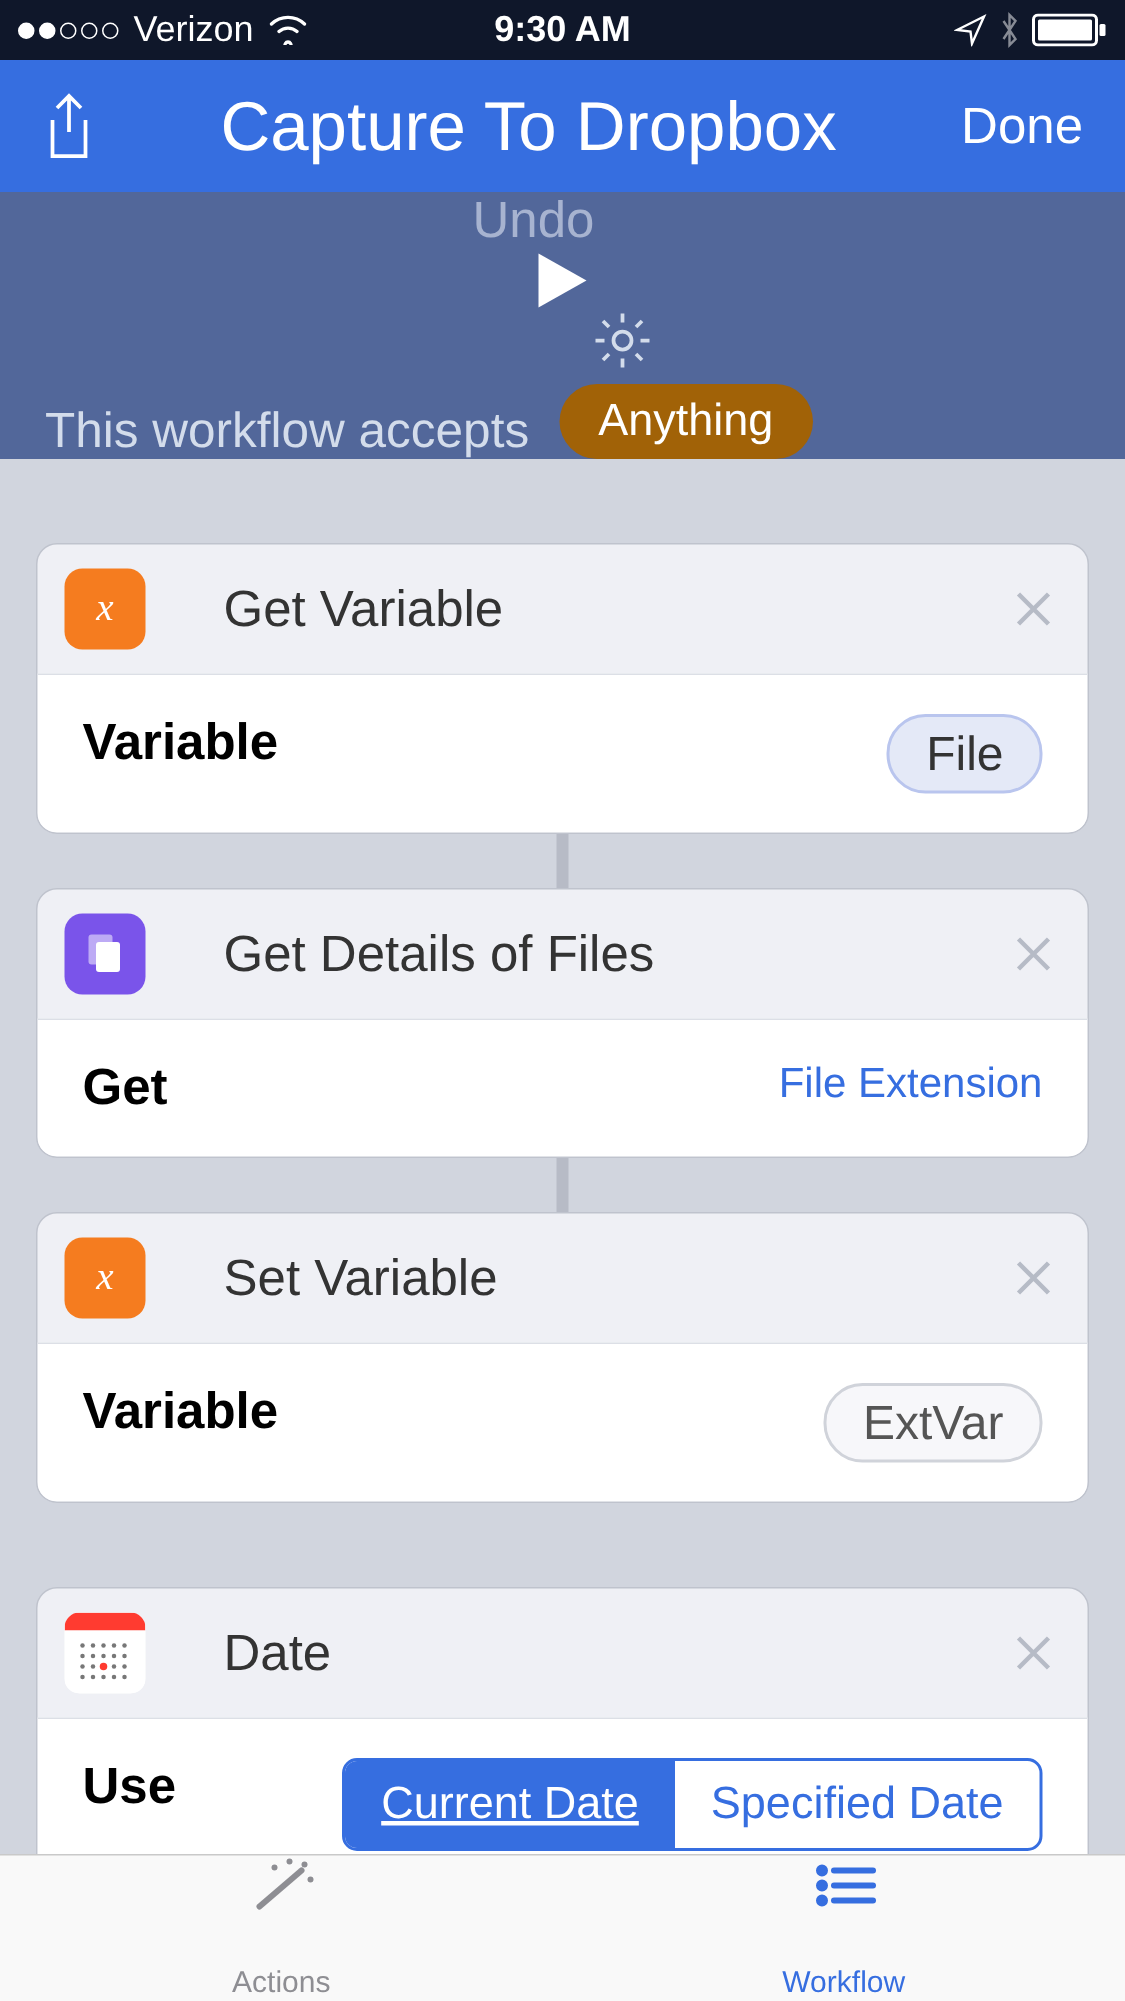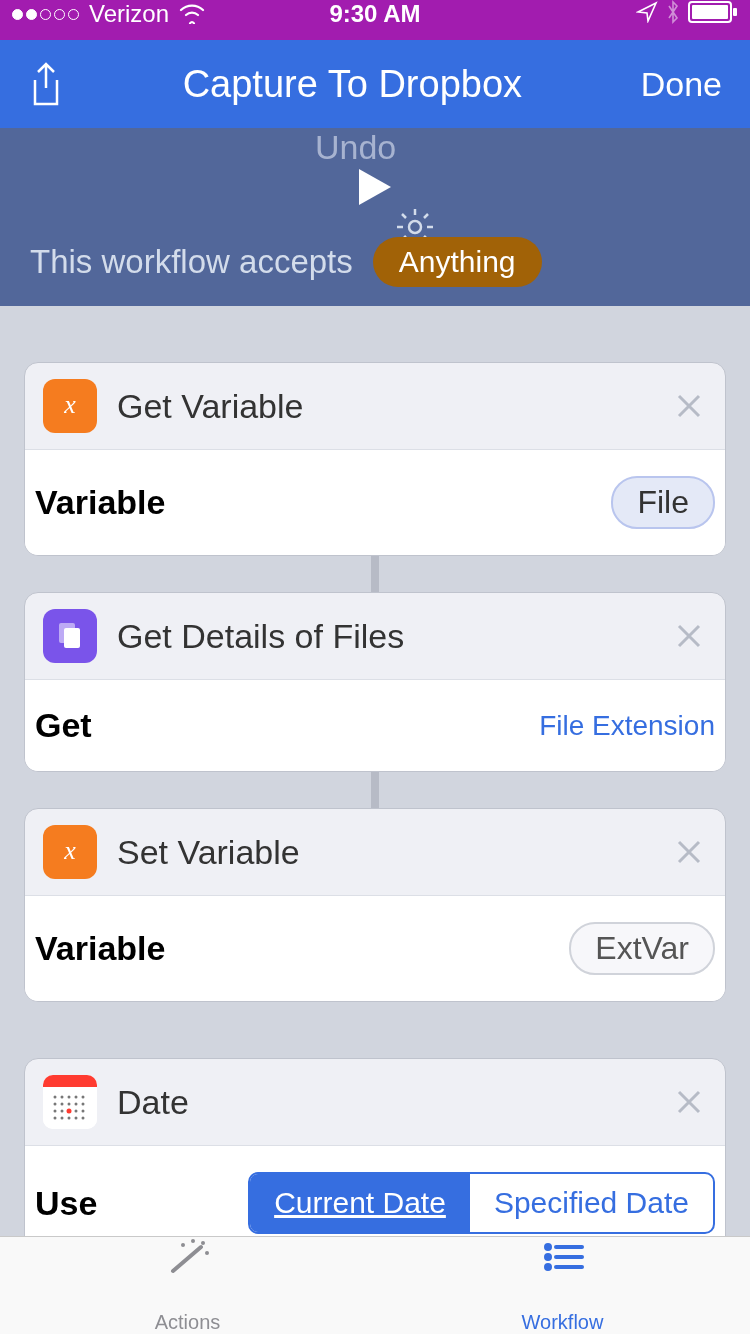--- a/index.html
+++ b/index.html
@@ -1,55 +1,55 @@
 <!DOCTYPE html>
 <html><head>
 <meta charset="utf-8">
 <style>
   * { box-sizing: border-box; margin: 0; padding: 0; }
   html, body { width: 750px; height: 1334px; font-family: -apple-system, "Helvetica Neue", Helvetica, Arial, sans-serif; overflow: hidden; background: #d1d5de; }
   
   
-  .status-bar { height: 40px; background: #a21caf; color: #fff; display: flex; align-items: flex-start; padding: 0 12px; font-size: 24px; }
+  .status-bar { height: 40px; background: #0f172a; color: #fff; display: flex; align-items: center; padding: 0 12px; font-size: 24px; }
   .status-left { display: flex; align-items: center; gap: 10px; flex: 1; }
   .status-center { flex: 1; text-align: center; font-weight: 600; }
   .status-right { flex: 1; display: flex; justify-content: flex-end; align-items: center; gap: 8px; }
   .signal-dots { display: flex; gap: 3px; align-items: center; }
   .signal-dot { width: 11px; height: 11px; border-radius: 50%; border: 1.5px solid #fff; }
   .signal-dot.filled { background: #fff; }
   
   
   .nav-bar { height: 88px; background: #366ee0; color: #fff; display: flex; align-items: center; padding: 0 28px; }
-  .nav-title { flex: 1; text-align: center; font-size: 38px; font-weight: 400; }
+  .nav-title { flex: 1; text-align: center; font-size: 46px; font-weight: 400; }
   .nav-done { font-size: 34px; font-weight: 400; }
   .share-icon { width: 36px; height: 44px; }
   
   
   .toolbar { height: 90px; background: #52679a; display: flex; align-items: center; padding: 0 30px; color: #a7b3d0; font-size: 34px; flex-direction: column; }
   .toolbar-undo { flex: 0 0 auto; width: 120px; }
   .toolbar-play { flex: 1; display: flex; justify-content: center; }
   .toolbar-gear { flex: 0 0 auto; width: 120px; display: flex; justify-content: flex-end; }
   
   
-  .accepts-bar { height: 88px; background: #52679a; display: flex; align-items: center; padding: 0 30px; gap: 20px; color: #d3dceb; font-size: 33px; border-top: 0px solid rgba(255,255,255,0.05);}
+  .accepts-bar { height: 88px; background: #52679a; display: flex; align-items: flex-end; padding: 0 30px; gap: 20px; color: #d3dceb; font-size: 33px; border-top: 0px solid rgba(255,255,255,0.05);}
   .accepts-pill { background: #a16207; color: #fff; padding: 8px 26px; border-radius: 28px; font-size: 30px; }
   
   
   .content { background: #d1d5de; padding: 28px 24px 0 24px; height: calc(1334px - 40px - 88px - 90px - 88px - 98px); overflow: hidden; }
   
   
   .action-card { background: #eff0f5; border: 1px solid #bfc3cd; border-radius: 14px; overflow: hidden; margin-top: 0; }
   .card-header { display: flex; align-items: center; padding: 16px 22px 16px 18px; gap: 20px; }
   .card-icon { width: 54px; height: 54px; border-radius: 12px; display: flex; align-items: center; justify-content: center; flex-shrink: 0; }
   .card-icon.orange { background: #f57c1f; }
   .card-icon.purple { background: #7a54ea; }
   .card-icon.calendar { background: #fff; border-radius: 10px; overflow: hidden; position: relative; }
-  .card-title { flex: 1; font-size: 34px; color: #333; font-weight: 400; }
+  .card-title { flex: 1; font-size: 34px; color: #333; font-weight: 400; margin-left: 32px; }
   .card-close { color: #b6bbc6; }
-  .card-body { background: #fff; padding: 26px 10px; border-top: 1px solid #dcdfe6; display: flex; align-items: center; }
+  .card-body { background: #fff; padding: 26px 30px; border-top: 1px solid #dcdfe6; display: flex; }
   .body-label { font-size: 34px; color: #000; font-weight: 600; flex: 1; }
   .body-value-blue { font-size: 28px; color: #366ee0; font-weight: 400; }
   .pill-token { border: 2px solid #b9c5ee; background: #e4e9f7; color: #333; font-size: 32px; padding: 6px 24px; border-radius: 26px; font-weight: 400;}
   .pill-token.gray { border: 2px solid #d0d3da; background: #f7f7fa; color: #555; }
   
   
   .connector { width: 8px; height: 36px; background: #b7bbc6; margin: 0 auto; }
   .gap36 { height: 56px; }
   
   

